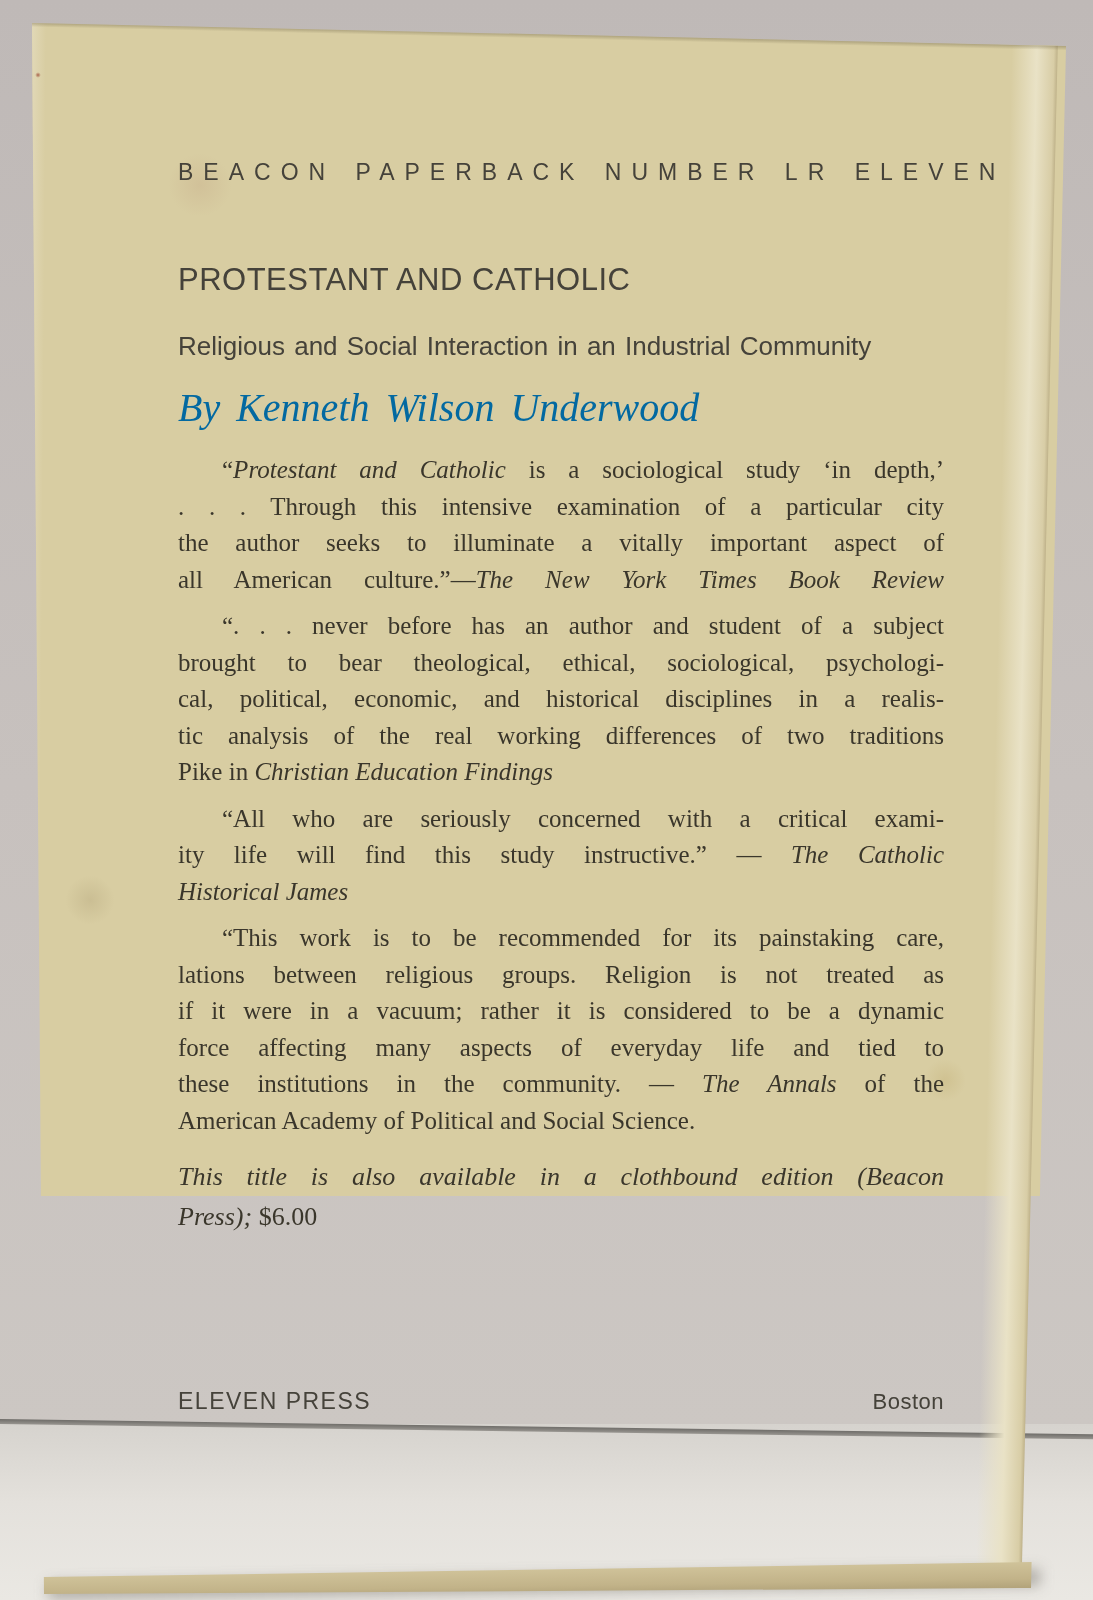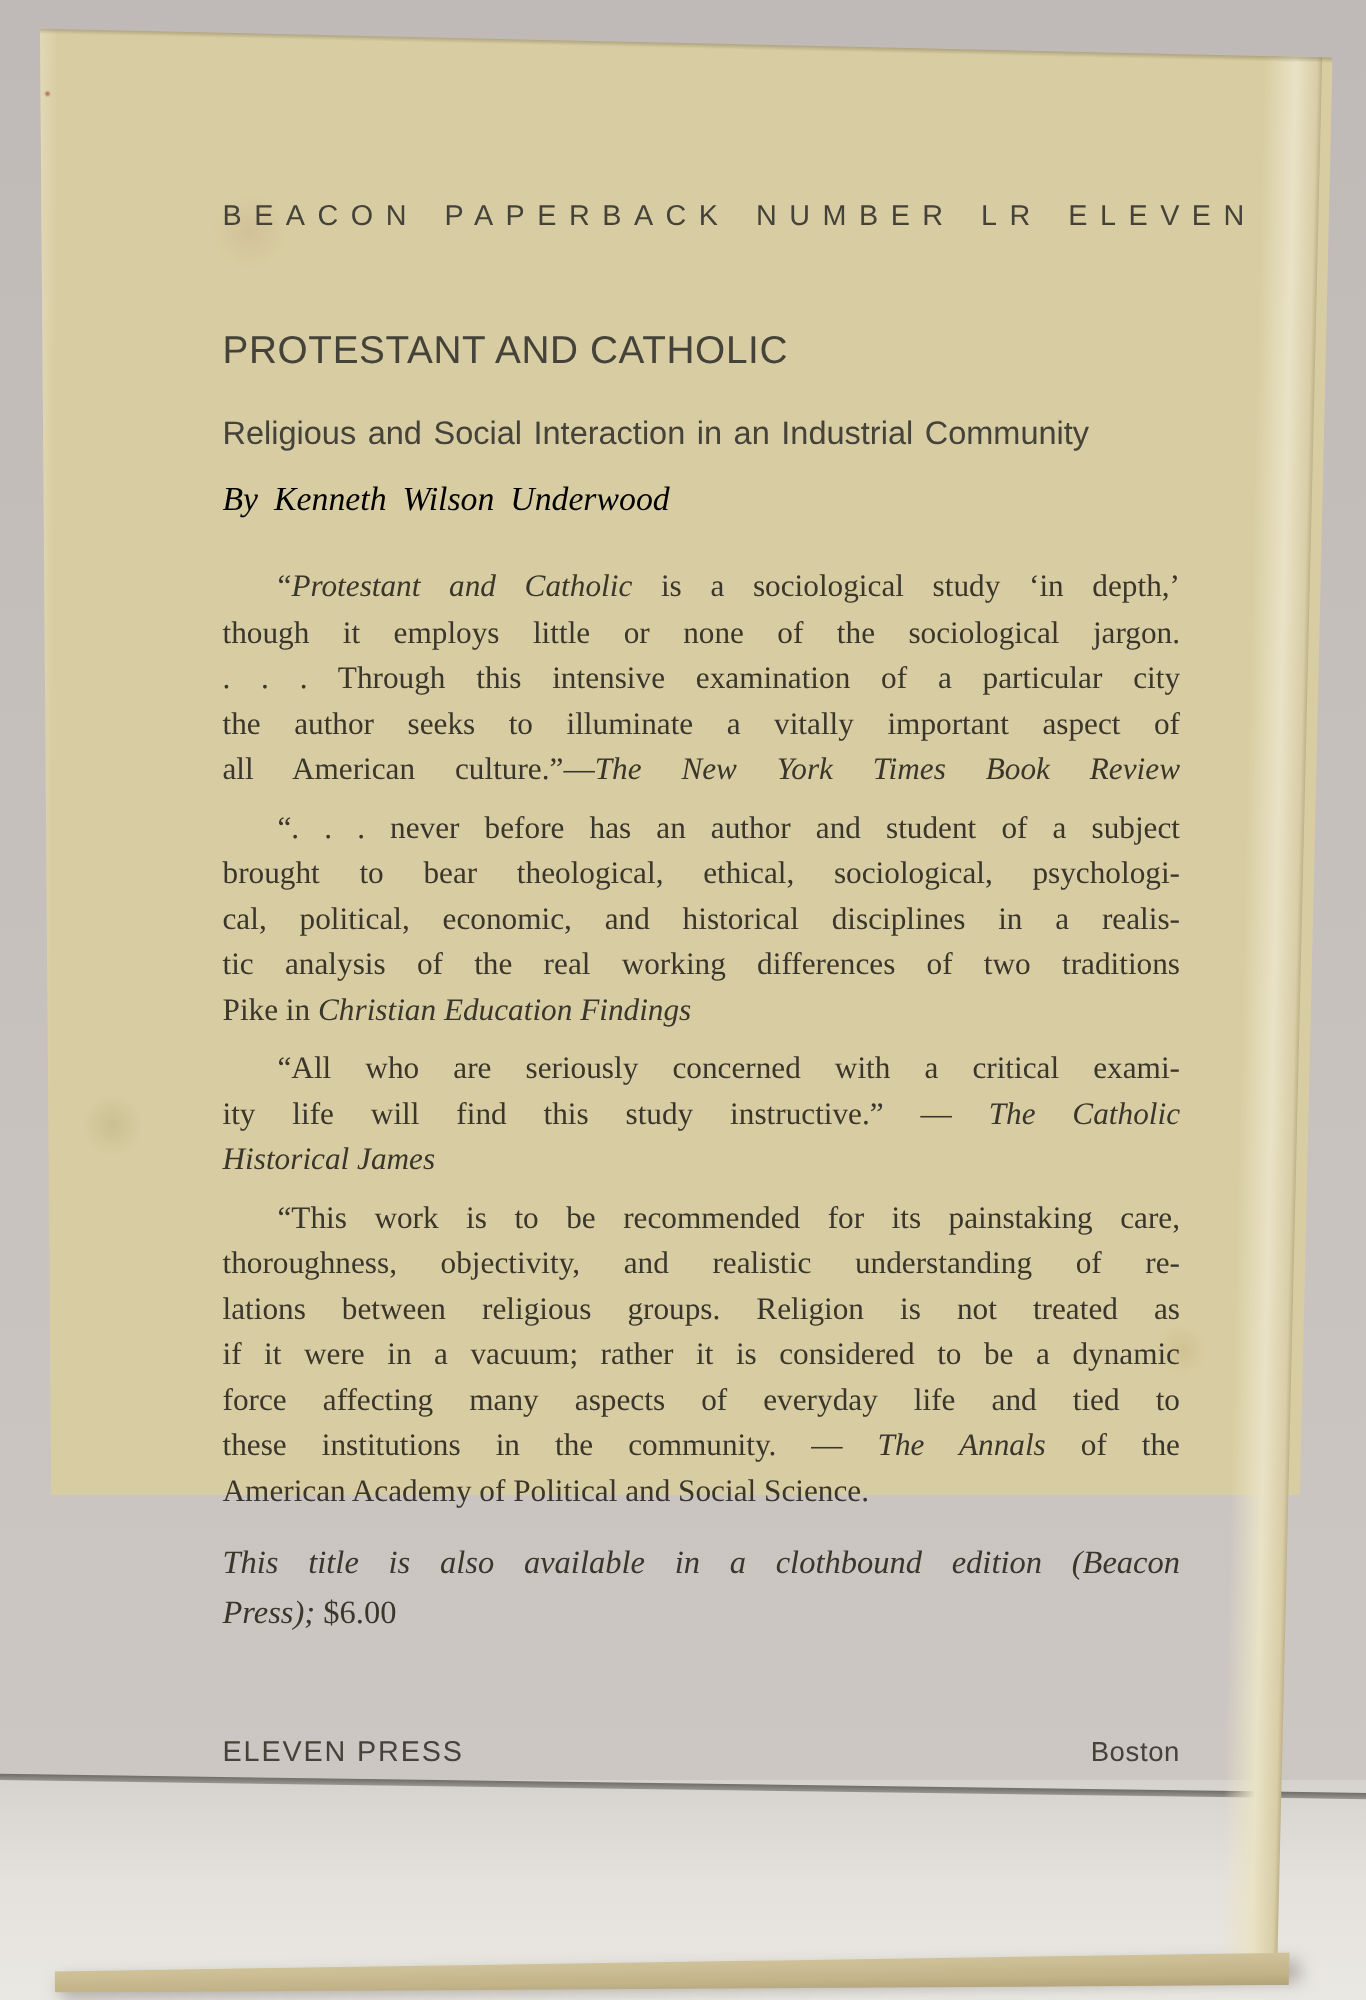--- a/index.html
+++ b/index.html
@@ -52,21 +52,21 @@
   
   .cover-content{position:absolute;left:178px;top:0;width:766px;height:1600px;color:#3b372c;}
   .series-line{position:absolute;top:159px;left:0;white-space:nowrap;
     font-family:"Liberation Sans",sans-serif;font-size:23px;color:#45423a;
     letter-spacing:10px;word-spacing:4px;}
   .book-title{position:absolute;top:262px;left:0;white-space:nowrap;
     font-family:"Liberation Sans",sans-serif;font-size:31px;color:#45423a;letter-spacing:0.5px;}
   .book-subtitle{position:absolute;top:331px;left:0;white-space:nowrap;
     font-family:"Liberation Sans",sans-serif;font-size:26px;color:#45423a;word-spacing:2px;}
   .book-byline{position:absolute;top:384px;left:0;white-space:nowrap;
-    font-family:"Liberation Serif",serif;font-style:italic;font-size:27px;color:#000000;
+    font-family:"Liberation Serif",serif;font-style:italic;font-size:40px;color:#0369a1;
     word-spacing:6px;}
   .paras{position:absolute;top:452px;left:0;width:766px;font-size:25px;color:#3a362b;}
   .para{margin:0 0 10px 0;}
   .line{line-height:36.5px;white-space:normal;}
   .line.j{text-align:justify;text-align-last:justify;}
   .line.ind{text-indent:44px;}
   .it{font-style:italic;text-align:right;}
   .rm{font-style:normal;}
   .para.note{font-size:26px;margin-top:18px;}
   .para.note .line{line-height:40px;}
@@ -97,40 +97,38 @@
 
       <div class="book-title">PROTESTANT AND CATHOLIC</div>
 
       <div class="book-subtitle">Religious and Social Interaction in an Industrial Community</div>
 
       <div class="book-byline">By Kenneth Wilson Underwood</div>
 
       <div class="paras">
           <div class="para">
             <div class="line j ind"><span class="rm">“</span><span class="it">Protestant and Catholic</span><span class="rm"> is a sociological study ‘in depth,’</span></div>
-            <div class="line j"><span class="rm">though it employs little or none of the sociological jargon.</span></div>
             <div class="line j"><span class="rm">. . . Through this intensive examination of a particular city</span></div>
             <div class="line j"><span class="rm">the author seeks to illuminate a vitally important aspect of</span></div>
             <div class="line j"><span class="rm">all American culture.”—</span><span class="it">The New York Times Book Review</span></div>
           </div>
           <div class="para">
             <div class="line j ind"><span class="rm">“. . . never before has an author and student of a subject</span></div>
             <div class="line j"><span class="rm">brought to bear theological, ethical, sociological, psychologi-</span></div>
             <div class="line j"><span class="rm">cal, political, economic, and historical disciplines in a realis-</span></div>
             <div class="line j"><span class="rm">tic analysis of the real working differences of two traditions</span></div>
             <div class="line"><span class="rm">Pike in </span><span class="it">Christian Education Findings</span></div>
           </div>
           <div class="para">
             <div class="line j ind"><span class="rm">“All who are seriously concerned with a critical exami-</span></div>
             <div class="line j"><span class="rm">ity life will find this study instructive.” — </span><span class="it">The Catholic</span></div>
             <div class="line"><span class="it">Historical James</span></div>
           </div>
           <div class="para">
             <div class="line j ind"><span class="rm">“This work is to be recommended for its painstaking care,</span></div>
-            <div class="line j"><span class="rm">thoroughness, objectivity, and realistic understanding of re-</span></div>
             <div class="line j"><span class="rm">lations between religious groups. Religion is not treated as</span></div>
             <div class="line j"><span class="rm">if it were in a vacuum; rather it is considered to be a dynamic</span></div>
             <div class="line j"><span class="rm">force affecting many aspects of everyday life and tied to</span></div>
             <div class="line j"><span class="rm">these institutions in the community. — </span><span class="it">The Annals</span><span class="rm"> of the</span></div>
             <div class="line"><span class="rm">American Academy of Political and Social Science.</span></div>
           </div>
           <div class="para note">
             <div class="line j"><span class="it">This title is also available in a clothbound edition (Beacon</span></div>
             <div class="line"><span class="it">Press); </span><span class="rm">$6.00</span></div>
           </div>

